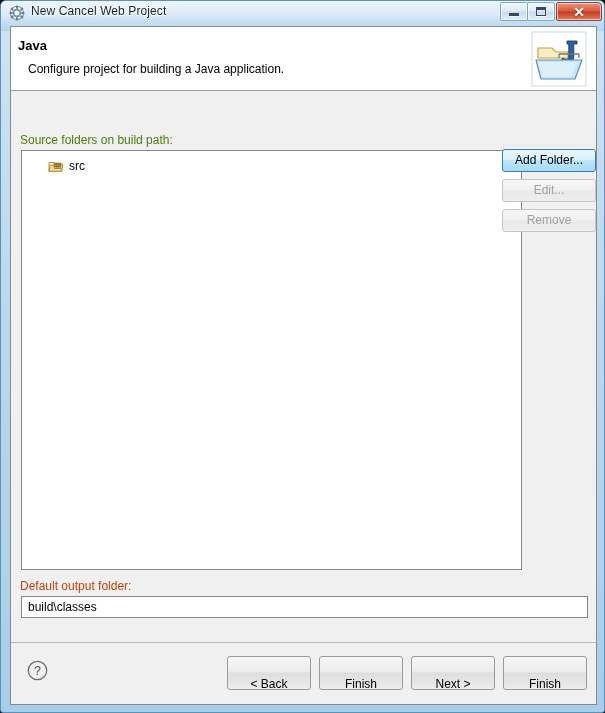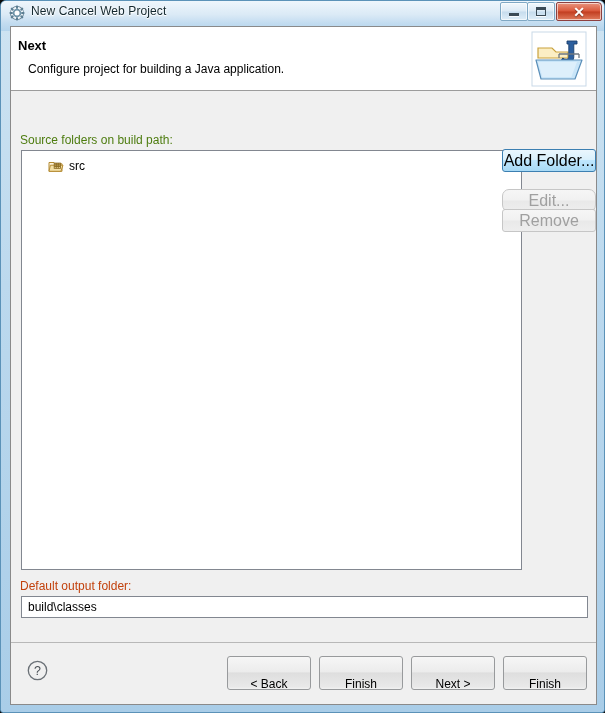--- a/index.html
+++ b/index.html
@@ -187,39 +187,39 @@
     font-size: 12px;
     color: #000000;
   }
 
   
   .side-btn {
     position: absolute;
     left: 491px;
     width: 94px; height: 23px;
     box-sizing: border-box;
-    font-size: 16px;
+    font-size: 12px;
     font-family: "Liberation Sans", sans-serif;
     border-radius: 3px;
     text-align: center;
     line-height: 21px;
     padding: 0;
   }
   .side-btn.enabled {
     border: 1px solid #3c7fb1;
     background: linear-gradient(to bottom, #eaf6fd 0%, #d9f0fc 46%, #bee6fd 50%, #a7d9f5 100%);
     color: #000000;
   }
   .side-btn.disabled {
     border: 1px solid #c6c6c6;
     background: linear-gradient(to bottom, #f6f6f6 0%, #f1f1f1 48%, #e9e9e9 52%, #eeeeee 100%);
     color: #a0a0a0;
   }
   .btn-addfolder { top: 57px; }
-  .btn-edit      { top: 97px; border-radius: 7px; }
+  .btn-edit      { top: 87px; }
   .btn-remove    { top: 117px; }
 
   
   .label-output {
     position: absolute;
     left: 9px; top: 487px;
     font-size: 12px;
     color: #c2410c;
   }
   .output-field {
@@ -307,21 +307,21 @@
       </button>
       <button class="winbtn close" title="Close">
         <span class="glyph-close">✕</span>
       </button>
     </div>
   </div>
 
   <div class="client">
 
     <div class="banner">
-      <div class="banner-title">Next</div>
+      <div class="banner-title">Java</div>
       <div class="banner-desc">Configure project for building a Java application.</div>
       <span class="banner-icon">
         <svg width="56" height="56" viewBox="0 0 56 56">
 
           <rect x="1" y="1" width="54" height="54" fill="none" stroke="#c9d9e8" stroke-width="1"></rect>
 
           <path d="M7 17 h14 l4 4 h12 v6 H7 Z" fill="#fbeec4" stroke="#c9a23d" stroke-width="1.2"></path>
 
           <path d="M36 10 h10 v3 h-3.2 v12.5 c0 4.6 -3.1 6.6 -7.3 6.6 c-2.4 0 -4.4 -0.7 -5.8 -1.9 l2.1 -3.2 c0.9 0.8 2 1.3 3.3 1.3 c1.9 0 2.7 -1 2.7 -3.1 V13 H36 Z" fill="#2c5f9e" stroke="#1b3f6e" stroke-width="0.9" stroke-linejoin="round"></path>
 

